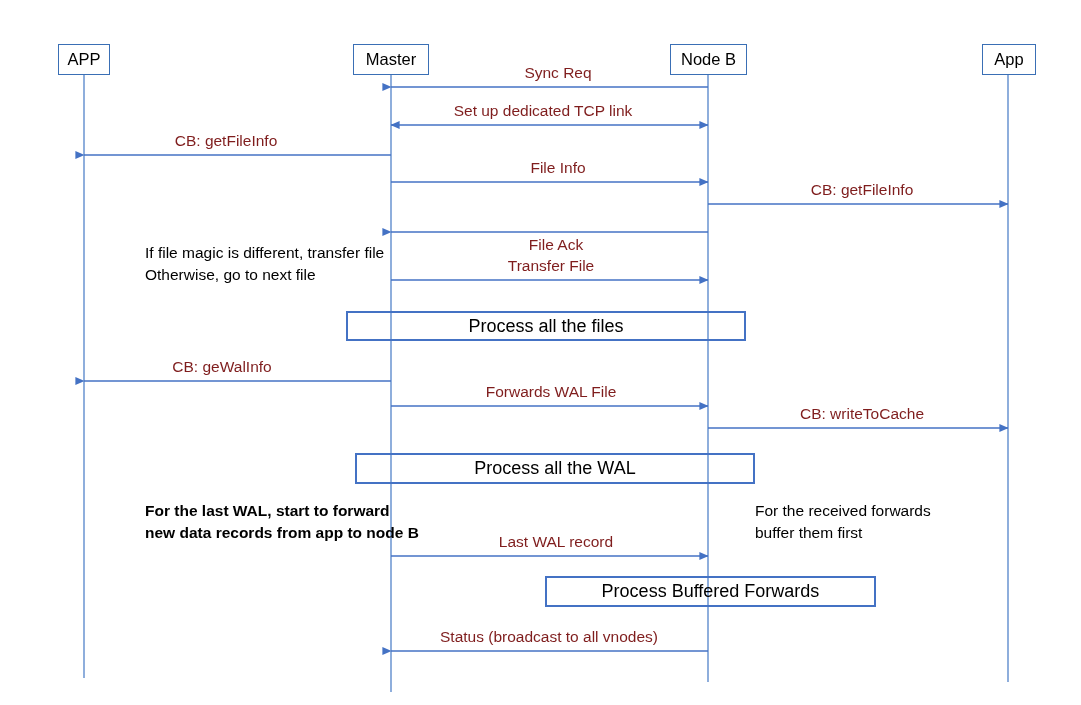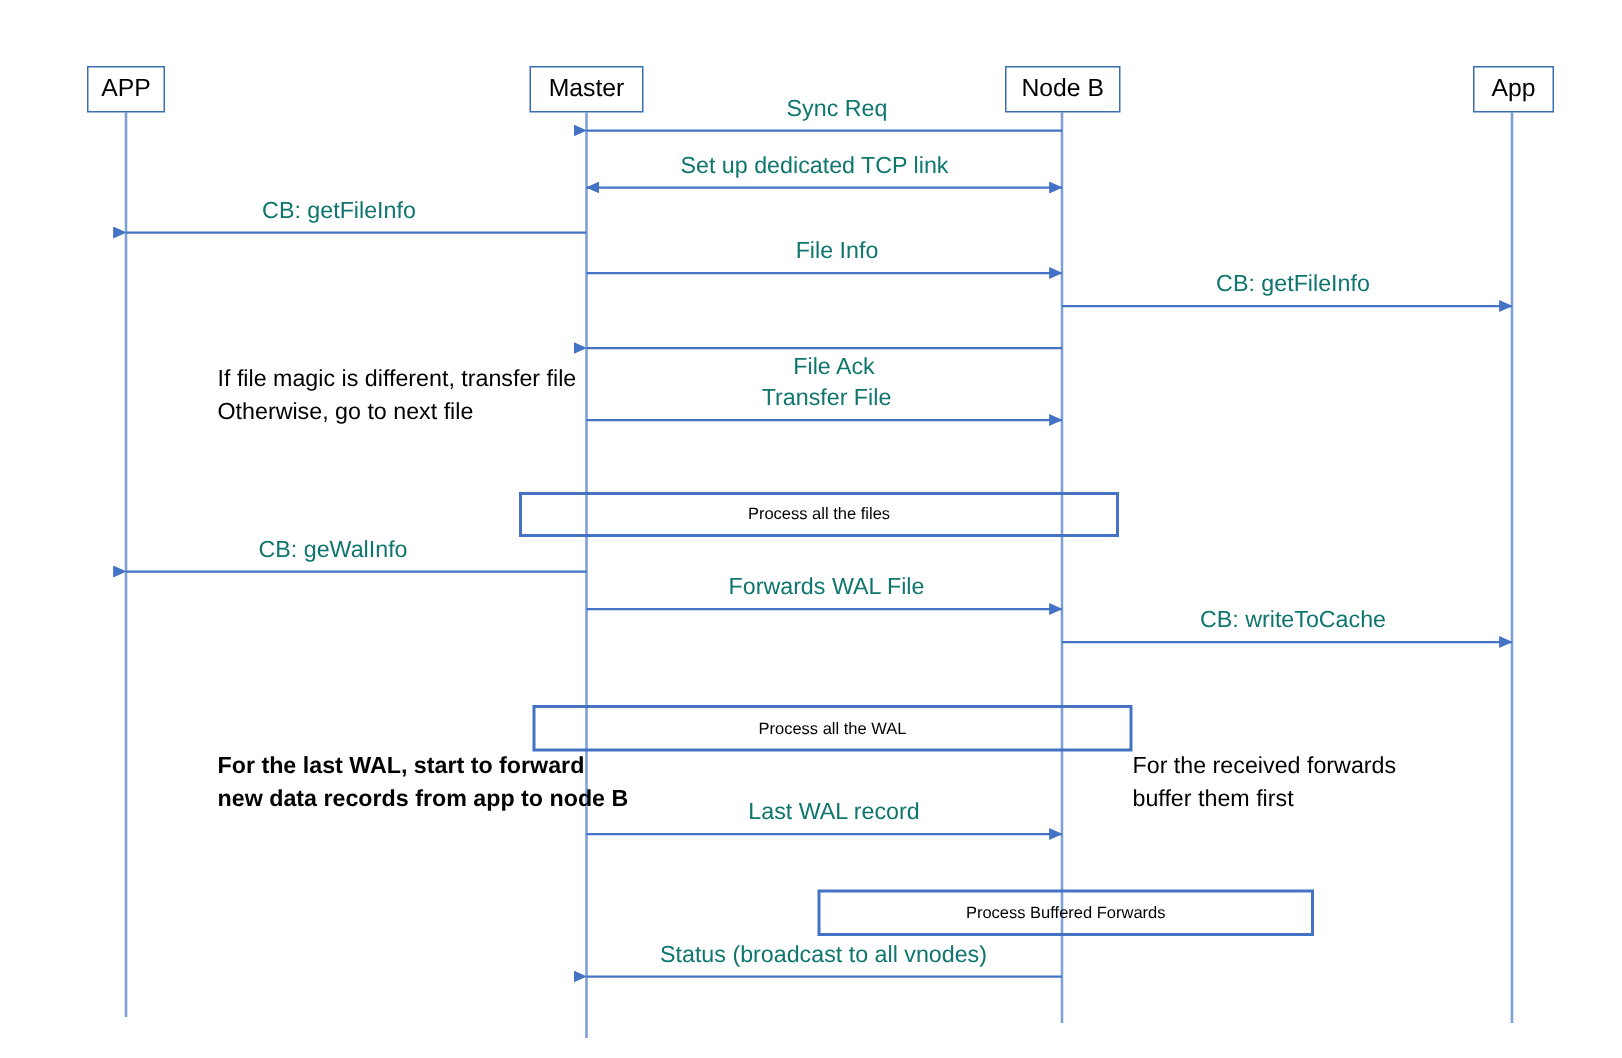--- a/index.html
+++ b/index.html
@@ -6,32 +6,32 @@
   body{width:1081px;height:705px;font-family:"Liberation Sans",sans-serif;color:#000;}
   #canvas{position:relative;width:1081px;height:705px;overflow:hidden;background:#fff;}
   svg#wires{position:absolute;left:0;top:0;width:1081px;height:705px;}
 
   .actor-box{
     position:absolute;border:1.6px solid #3a6fb5;background:#ffffff;
     display:flex;align-items:center;justify-content:center;
     font-size:16.5px;color:#000;box-sizing:border-box;margin-top:24px;
   }
   .msg-label{
-    position:absolute;font-size:15.5px;color:#0f766e;white-space:nowrap;
+    position:absolute;font-size:15.5px;color:#7f1d1d;white-space:nowrap;
     transform:translateX(-50%);text-align:center;
   }
   .note{
     position:absolute;font-size:15.5px;color:#000;line-height:1.42;
     white-space:pre;
   }
   .note.right{text-align:left;margin-left:37px;}
   .proc-box{
     position:absolute;border:2px solid #3a6fb5;background:transparent;
     display:flex;align-items:center;justify-content:center;
-    font-size:11px;color:#000;box-sizing:border-box;margin-top:17px;
+    font-size:18px;color:#000;box-sizing:border-box;
   }
 </style>
 </head>
 <body>
 
 <div id="canvas">
 
   <svg id="wires" viewBox="0 0 1081 705" xmlns="http://www.w3.org/2000/svg">
     <defs>
       <marker id="arrR" markerWidth="9" markerHeight="8" refX="8.6" refY="4" orient="auto" markerUnits="userSpaceOnUse">

